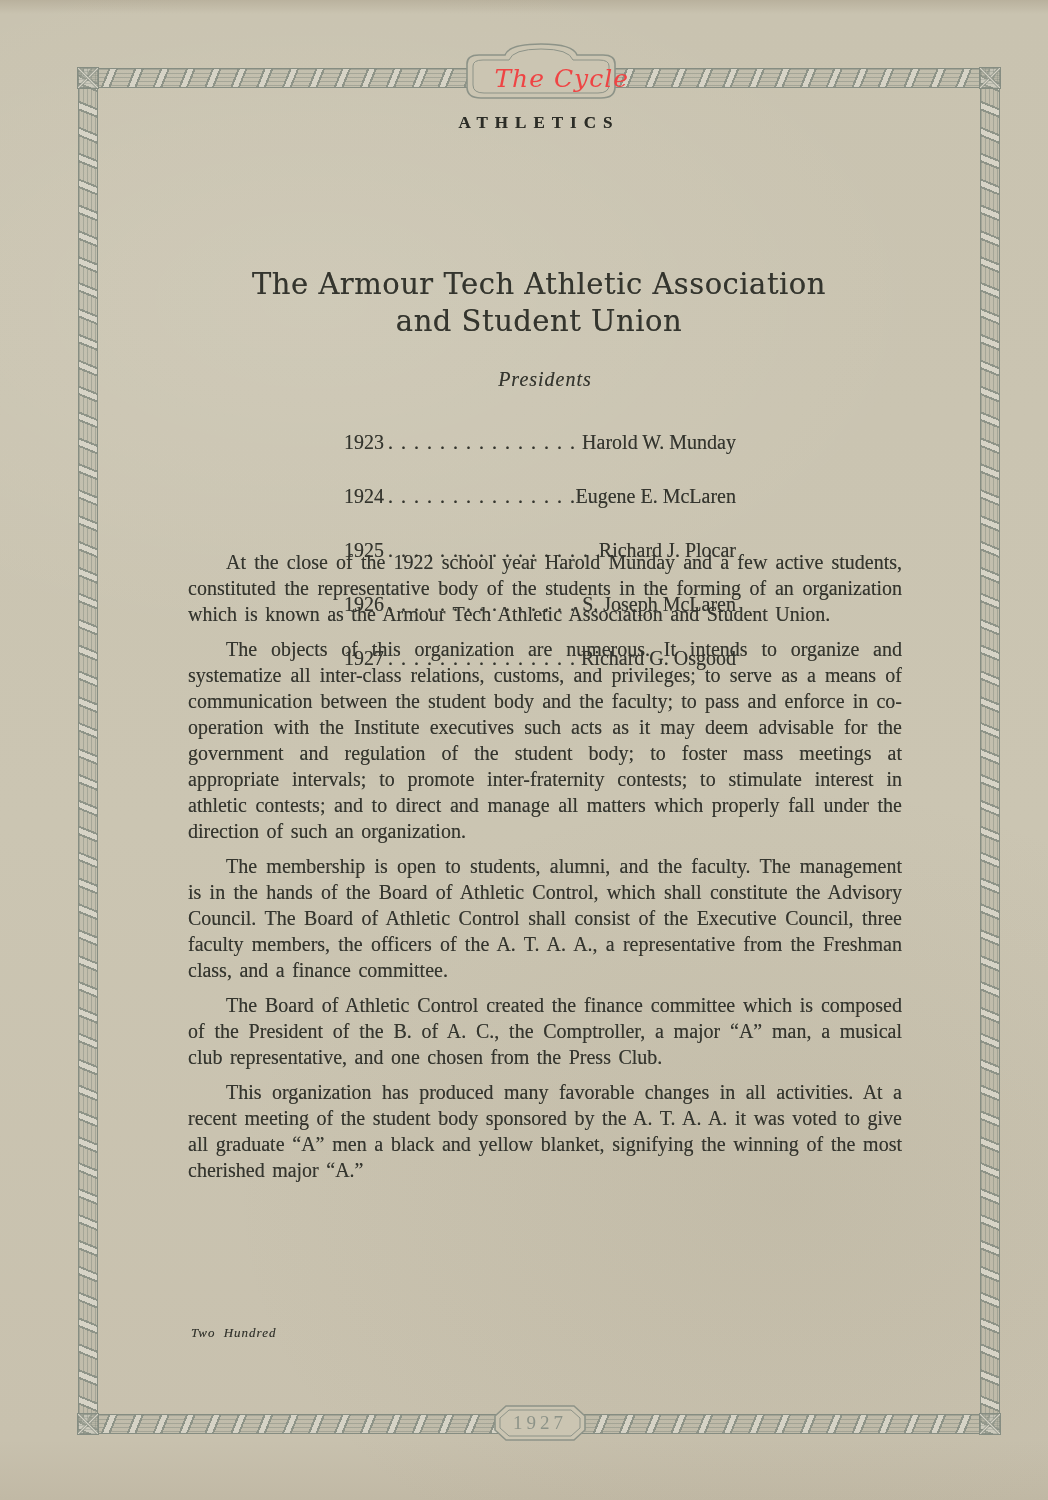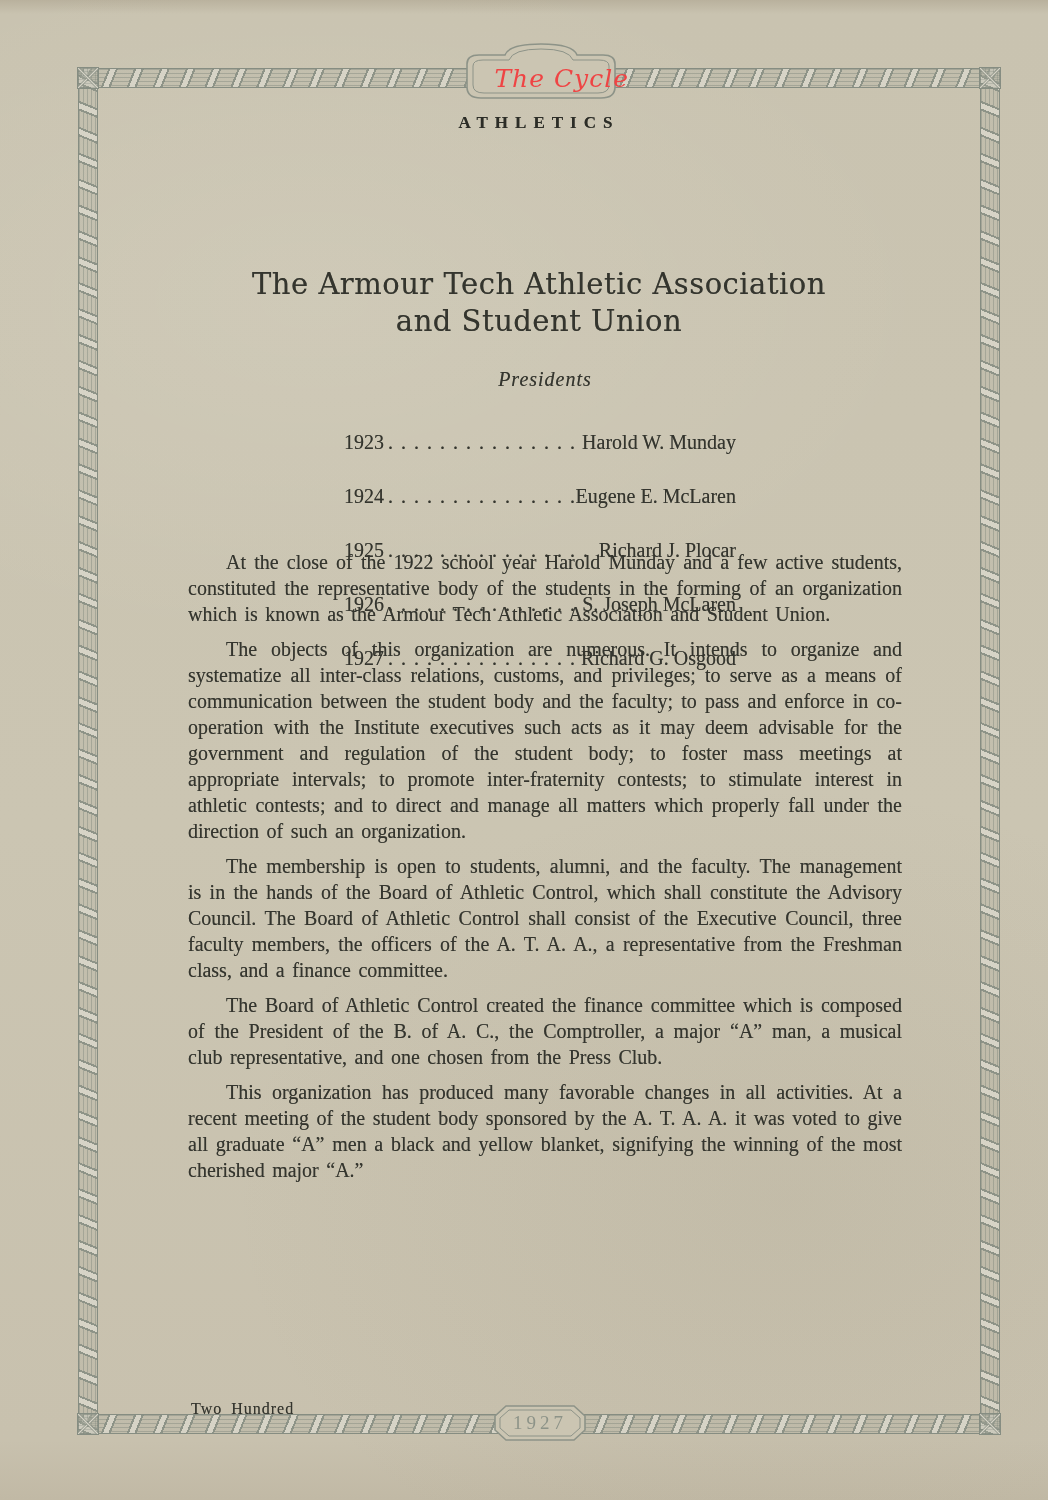--- a/index.html
+++ b/index.html
@@ -105,22 +105,22 @@
   .pres-row .name { white-space:nowrap; }
 
   .body-text {
     position:absolute; left:188px; top:549px; width:714px;
     font-size:20px; line-height:26px;
     text-align:justify; word-spacing:2.5px;
   }
   .body-text p { text-indent:38px; margin-bottom:9px; }
 
   .folio {
-    position:absolute; left:191px; top:1400px;
-    font-size:16px; letter-spacing:1px;
+    position:absolute; left:191px; top:1325px;
+    font-style:italic; font-size:13px; letter-spacing:1px;
     word-spacing:4px;
   }
 </style>
 </head>
 <body>
 
 <div class="page">
 
   <div>
     <div class="band band-h" style="left:78px; right:48px; top:68px;"></div>

